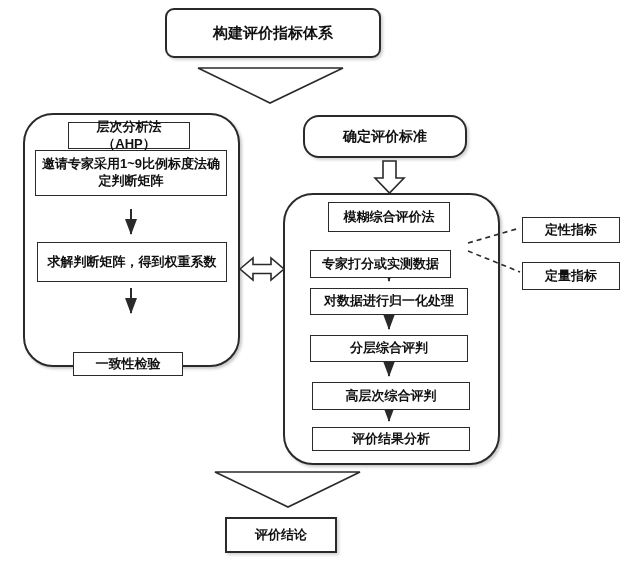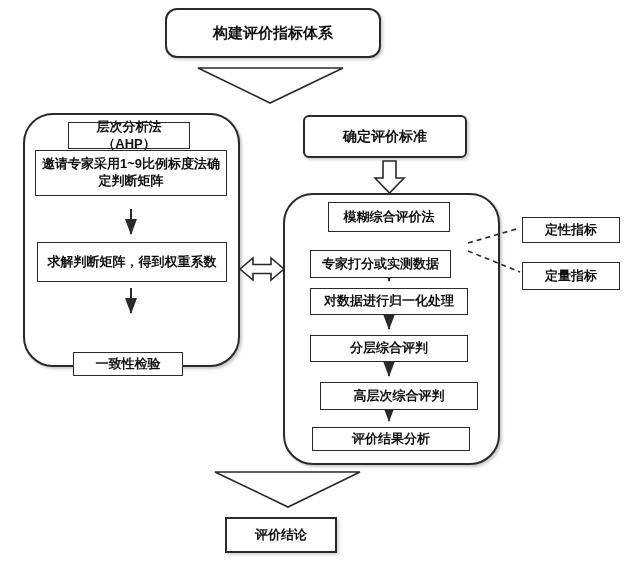--- a/index.html
+++ b/index.html
@@ -79,34 +79,34 @@
     <line x1="389" y1="410" x2="389" y2="421" stroke="#2a2a2a" stroke-width="2" marker-end="url(#ah)"></line>
 
     <polygon points="240,269 253,258 253,264.5 271,264.5 271,258 284,269 271,280 271,273.5 253,273.5 253,280" fill="#ffffff" stroke="#2a2a2a" stroke-width="1.6"></polygon>
 
     <line x1="468" y1="243" x2="520" y2="228" stroke="#2a2a2a" stroke-width="1.6" stroke-dasharray="5 4"></line>
     <line x1="468" y1="251" x2="520" y2="272" stroke="#2a2a2a" stroke-width="1.6" stroke-dasharray="5 4"></line>
 
     <polygon points="215,472 360,472 288,507" fill="#ffffff" stroke="#2a2a2a" stroke-width="1.6"></polygon>
   </svg>
 
-  <div class="node terminal t15" style="left:165px; top:8px; width:216px; height:50px;">构建评价指标体系</div>
+  <div class="node terminal t15" style="left:165px; top:8px; width:216px; height:50px;border-radius:9px;">构建评价指标体系</div>
 
   <div class="node" style="left:68px; top:122px; width:122px; height:27px;">层次分析法（AHP）</div>
   <div class="node" style="left:35px; top:150px; width:192px; height:46px;">邀请专家采用1~9比例标度法确定判断矩阵</div>
   <div class="node" style="left:37px; top:242px; width:190px; height:40px;">求解判断矩阵，得到权重系数</div>
   <div class="node" style="left:73px; top:320px; width:110px; height:24px;margin-top:32px;">一致性检验</div>
 
-  <div class="node terminal t14" style="left:303px; top:115px; width:164px; height:43px; border-radius:6px;">确定评价标准</div>
+  <div class="node terminal t14" style="left:303px; top:115px; width:164px; height:43px; border-radius:16px;">确定评价标准</div>
 
   <div class="node" style="left:328px; top:202px; width:122px; height:30px;">模糊综合评价法</div>
   <div class="node" style="left:310px; top:250px; width:141px; height:28px;">专家打分或实测数据</div>
   <div class="node" style="left:310px; top:288px; width:158px; height:27px;">对数据进行归一化处理</div>
   <div class="node" style="left:310px; top:335px; width:158px; height:27px;">分层综合评判</div>
-  <div class="node" style="left:312px; top:382px; width:158px; height:28px;margin-left:8px;">高层次综合评判</div>
+  <div class="node" style="left:312px; top:382px; width:158px; height:28px;">高层次综合评判</div>
   <div class="node" style="left:312px; top:427px; width:158px; height:24px;">评价结果分析</div>
 
   <div class="node" style="left:522px; top:217px; width:98px; height:26px;">定性指标</div>
   <div class="node" style="left:522px; top:262px; width:98px; height:28px;">定量指标</div>
 
   <div class="node terminal t13" style="left:225px; top:517px; width:112px; height:36px; border-radius:0;">评价结论</div>
 
 </div>
 
 </body></html>

